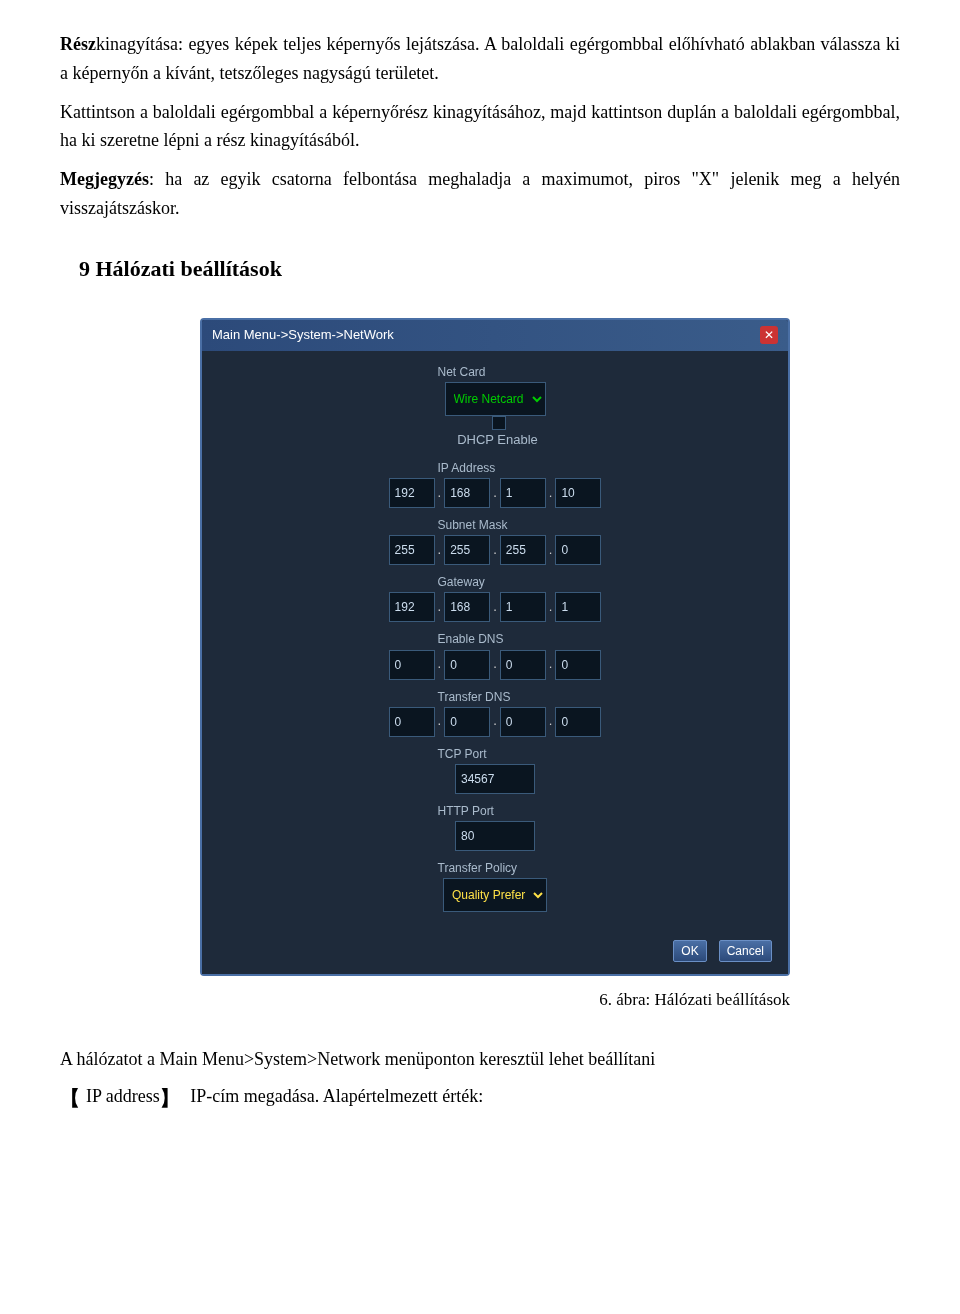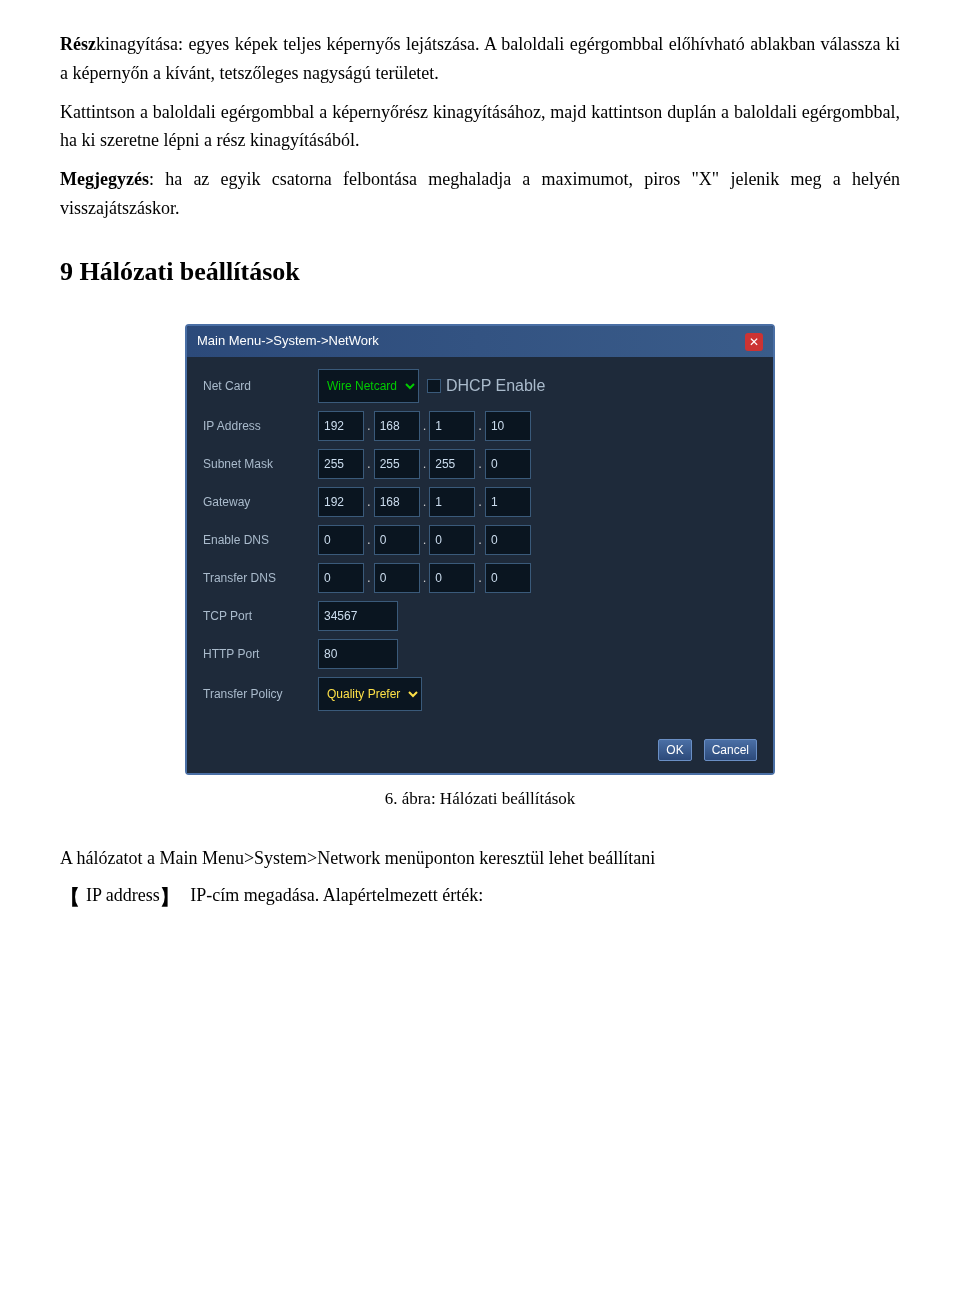--- a/index.html
+++ b/index.html
@@ -13,29 +13,30 @@
       line-height: 1.6;
     }
     .content-text {
       text-align: justify;
       margin-bottom: 10px;
     }
     .content-text b {
       font-weight: bold;
     }
     .section-heading {
-      font-size: 26px;
+      font-size: 22px;
       font-weight: bold;
       margin-top: 28px;
       margin-bottom: 16px;
+      margin-left: 19px;
     }
     .figure-container {
       display: flex;
       flex-direction: column;
-      align-items: center;
+      align-items: flex-end;
       margin: 32px auto;
       width: 620px;
     }
     
     .dvr-dialog {
       background: #1a1a2e;
       border: 2px solid #4a6fa5;
       border-radius: 4px;
       width: 590px;
       font-family: Arial, sans-serif;
@@ -69,20 +70,21 @@
     }
     .dvr-body {
       padding: 12px 16px;
       background: #1e2a3a;
     }
     .dvr-row {
       display: flex;
       align-items: center;
       margin-bottom: 8px;
       min-height: 26px;
+      flex-direction: column;
     }
     .dvr-label {
       width: 115px;
       color: #aabbcc;
       font-size: 12px;
       flex-shrink: 0;
     }
     .dvr-field {
       background: #0a1520;
       border: 1px solid #3a5a7a;
@@ -121,21 +123,21 @@
     .dvr-checkbox {
       margin-left: 8px;
       width: 14px;
       height: 14px;
       background: #0a1520;
       border: 1px solid #3a5a7a;
       display: inline-block;
     }
     .dhcp-label {
       color: #aabbcc;
-      font-size: 16px;
+      font-size: 13px;
       margin-left: 5px;
     }
     .dvr-footer {
       display: flex;
       justify-content: flex-end;
       gap: 12px;
       padding: 8px 16px 12px;
       background: #1e2a3a;
     }
     .dvr-btn {

